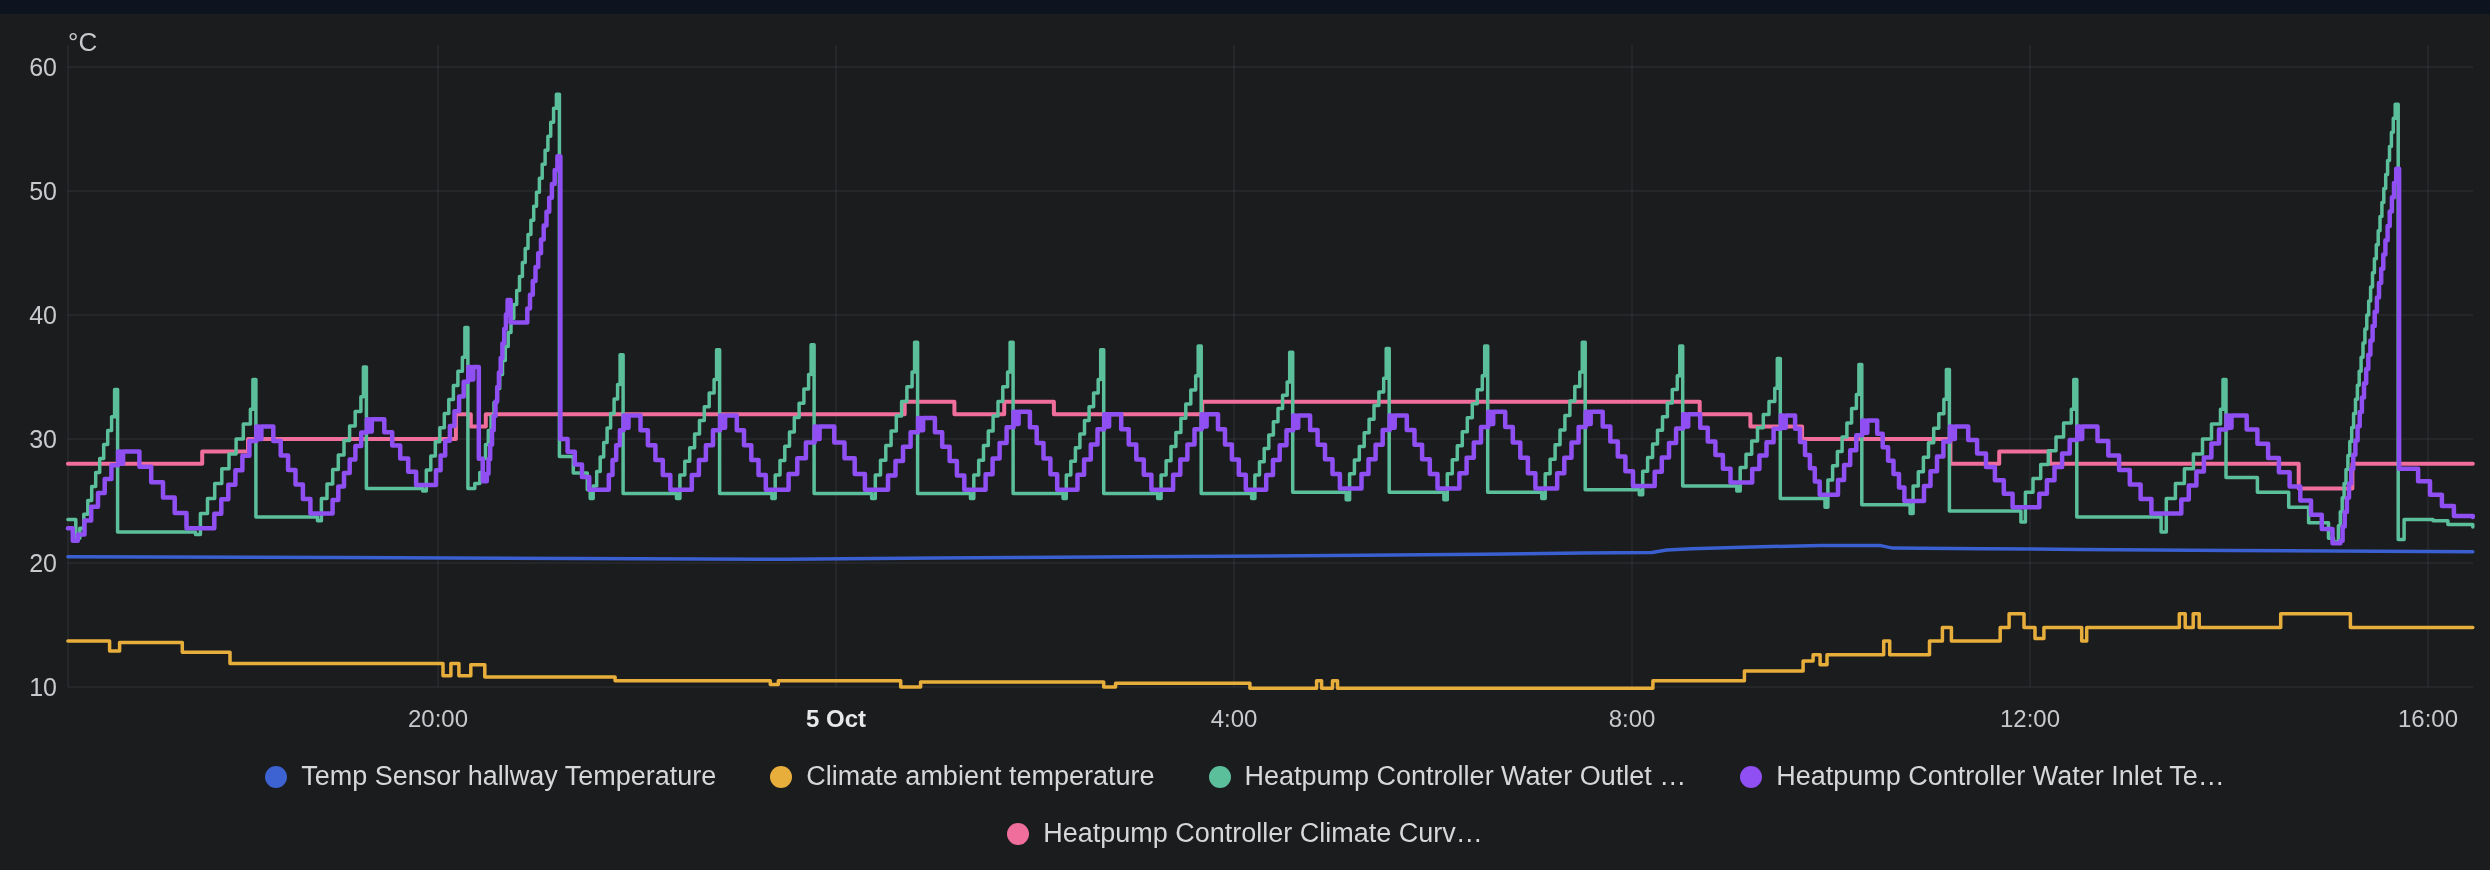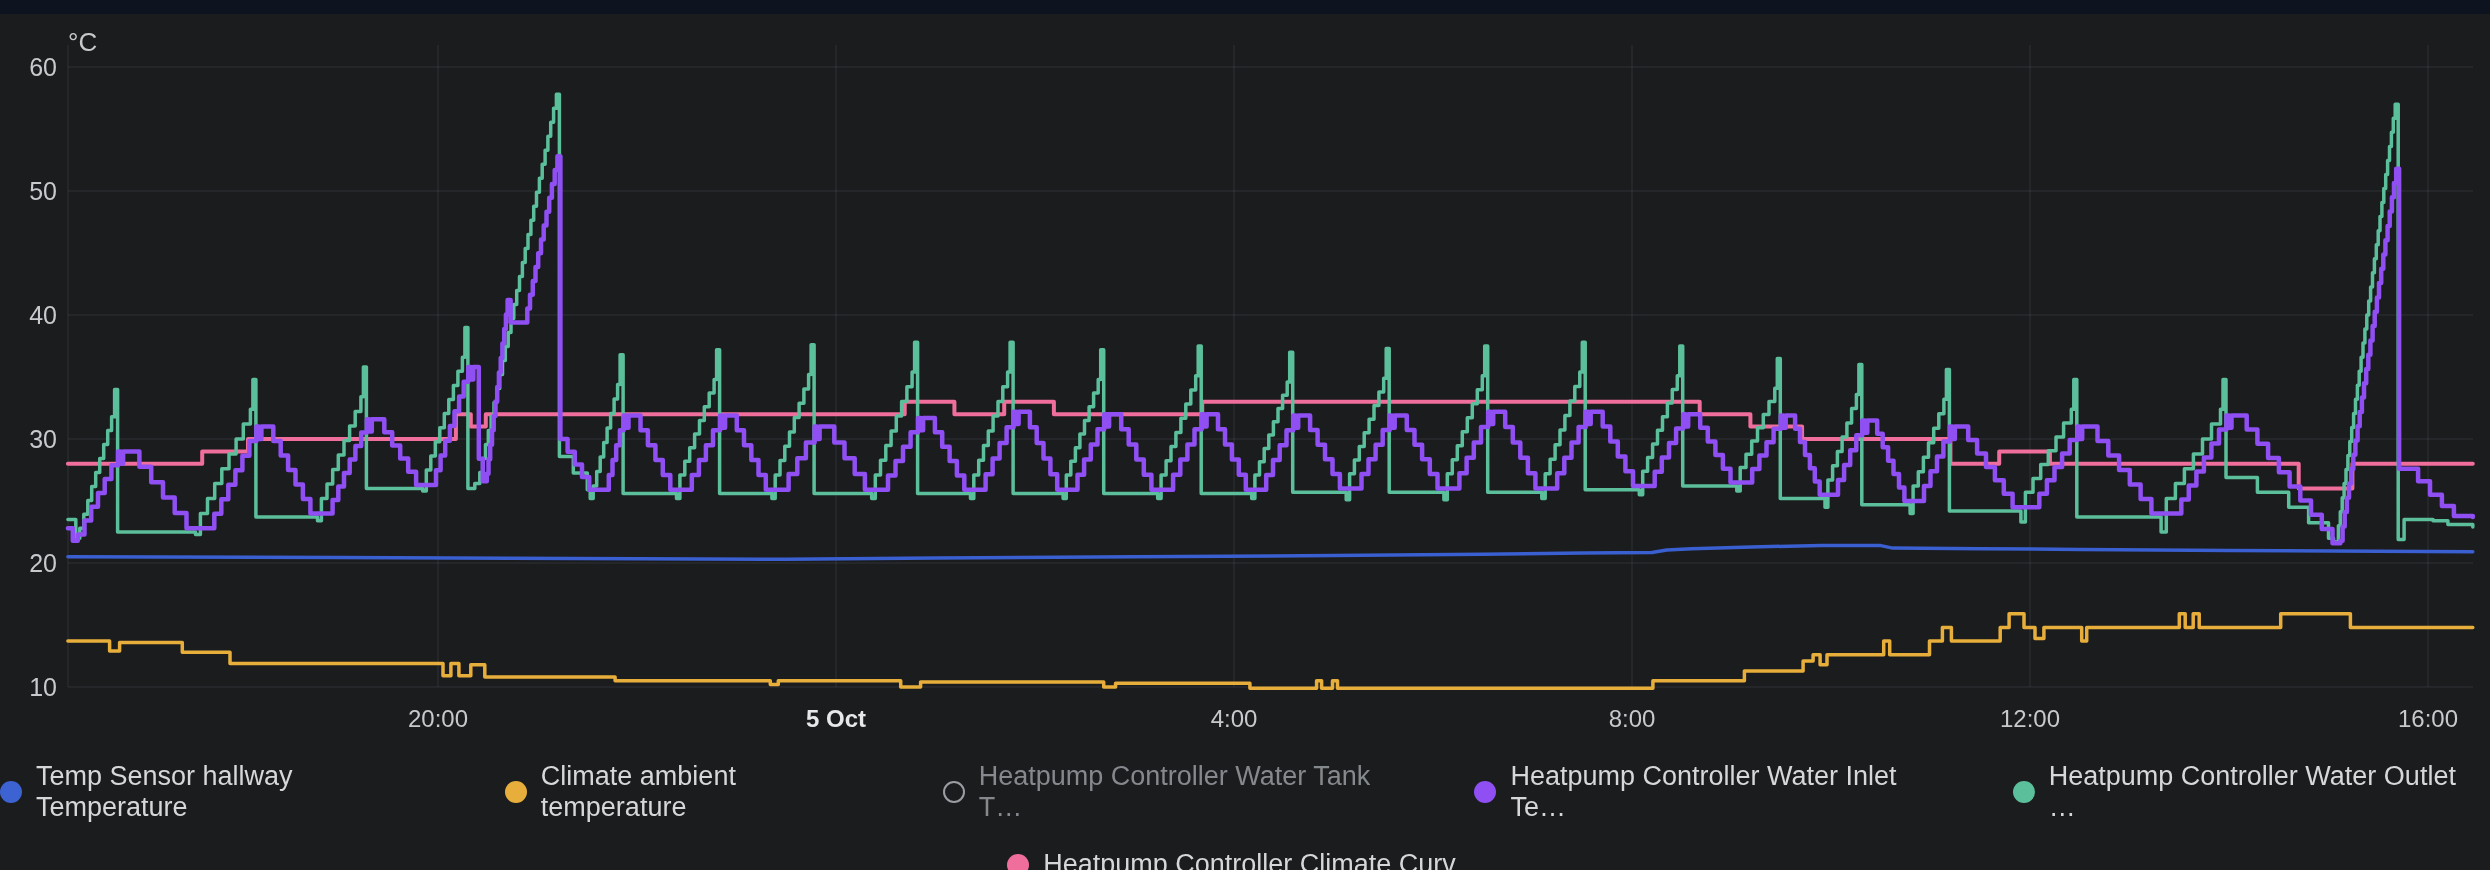--- a/index.html
+++ b/index.html
@@ -58,30 +58,26 @@
   <div class="legend-row">
       <div class="legend-item">
         <span class="legend-dot" style="background: rgb(61, 99, 210);"></span>
         <span class="legend-label">Temp Sensor hallway Temperature</span>
       </div>
       <div class="legend-item">
         <span class="legend-dot" style="background: rgb(232, 174, 59);"></span>
         <span class="legend-label">Climate ambient temperature</span>
       </div>
       <div class="legend-item">
-        <span class="legend-dot ring"></span>
-        <span class="legend-label dim">Heatpump Controller Water Tank T…</span>
+        <span class="legend-dot" style="background: rgb(92, 191, 155);"></span>
+        <span class="legend-label">Heatpump Controller Water Outlet …</span>
       </div>
       <div class="legend-item">
         <span class="legend-dot" style="background: rgb(143, 79, 242);"></span>
         <span class="legend-label">Heatpump Controller Water Inlet Te…</span>
-      </div>
-      <div class="legend-item">
-        <span class="legend-dot" style="background: rgb(92, 191, 155);"></span>
-        <span class="legend-label">Heatpump Controller Water Outlet …</span>
       </div>
     </div>
   <div class="legend-row">
       <div class="legend-item">
         <span class="legend-dot" style="background: rgb(240, 110, 155);"></span>
         <span class="legend-label">Heatpump Controller Climate Curv…</span>
       </div>
     </div>
 </div>
 

